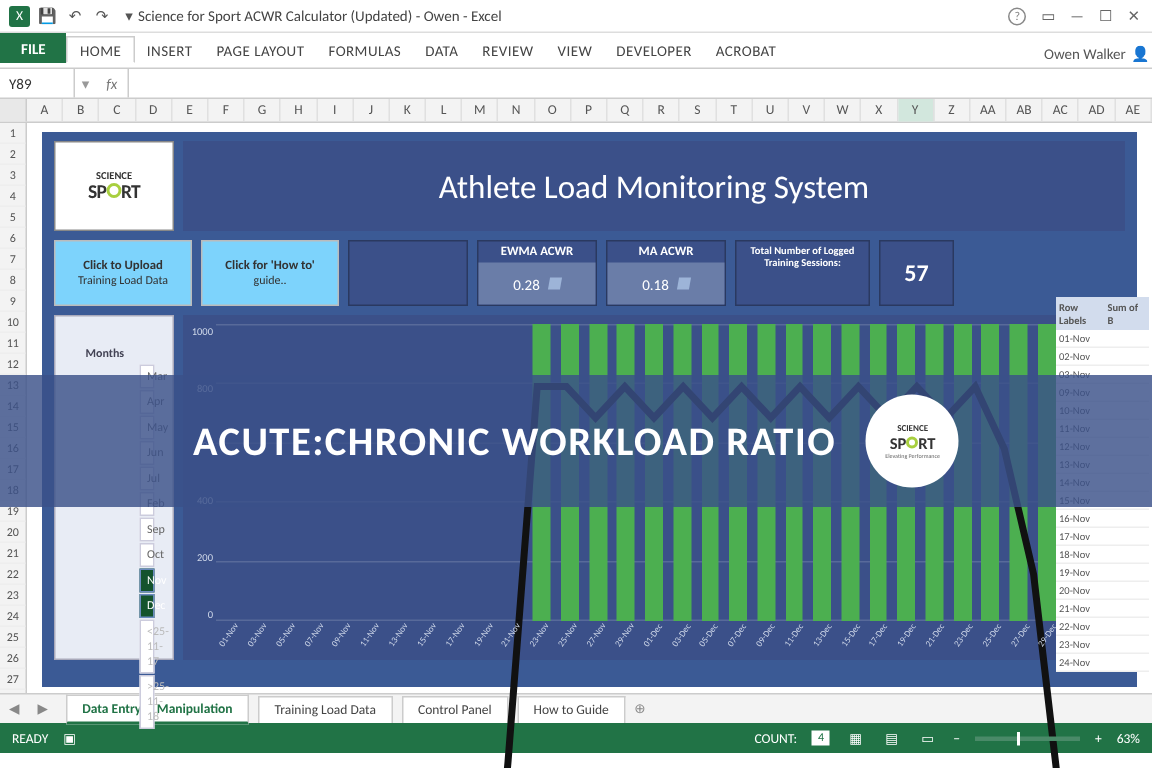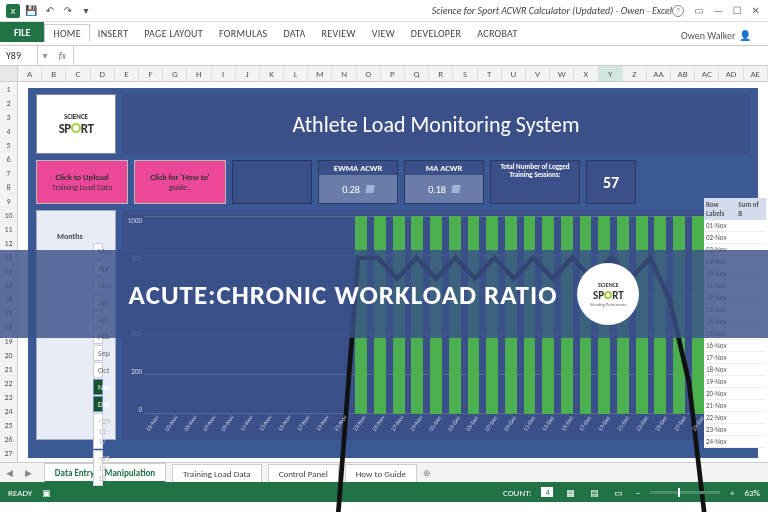--- a/index.html
+++ b/index.html
@@ -1,50 +1,50 @@
 <!DOCTYPE html>
 <html><head>
 <meta charset="utf-8">
 <style>
   * { box-sizing: border-box; margin: 0; padding: 0; font-family: "Segoe UI", Calibri, sans-serif; }
   html, body { width: 768px; height: 512px; overflow: hidden; background: #fff; }
   .titlebar { height: 22px; background: #fff; display: flex; align-items: center; font-size: 10px; color: #666; border-bottom: 1px solid #ddd; }
   .titlebar .qat { display: flex; gap: 6px; padding-left: 6px; align-items: center; }
   .qat-icon { width: 14px; height: 14px; background: #217346; border-radius: 2px; display:flex; align-items:center; justify-content:center; color:#fff; font-size:9px;}
   .qat-btn { width:12px; height:12px; display:flex; align-items:center; justify-content:center; color:#555;}
-  .titlebar .title-center { flex: 1; text-align: right; color: #444; font-style: italic; }
+  .titlebar .title-center { flex: 1; text-align: left; color: #444; }
   .titlebar .right-icons { display:flex; gap:10px; padding-right:8px; align-items:center;}
   .help-icon{ width:12px;height:12px;border:1px solid #888;border-radius:50%;display:flex;align-items:center;justify-content:center;font-size:8px;color:#888;}
   .ribbon-tabs { height: 20px; display: flex; align-items: flex-end; font-size: 10px; }
   .file-tab { height: 20px; padding: 0 14px; background: #217346; color: #fff; display: flex; align-items: center; font-weight: 600; }
   .rtab { padding: 0 8px; height: 18px; display: flex; align-items: center; color: #444; text-transform: uppercase; letter-spacing: .3px; cursor:pointer;}
   .rtab.active { border: 1px solid #ccc; border-bottom: 1px solid #fff; background:#fff;}
-  .ribbon-user { margin-left:auto; padding-right:16px; display:flex; align-items:center; gap:4px; font-size:10px; color:#555;}
+  .ribbon-user { margin-left:auto; padding-right:1px; display:flex; align-items:center; gap:4px; font-size:10px; color:#555;}
   .ribbon-collapse{ height:4px; border-bottom:1px solid #ccc;}
   .namebox-row { height: 20px; display: flex; align-items: center; border-bottom: 1px solid #ccc; font-size: 10px; background:#fff;}
-  .namebox { width: 38px; padding-left:6px; border-right:1px solid #ccc; height:100%; display:flex; align-items:center; color:#333;}
+  .namebox { width: 50px; padding-left:6px; border-right:1px solid #ccc; height:100%; display:flex; align-items:center; color:#333;}
   .fx { width:22px; display:flex; align-items:center; justify-content:center; font-style:italic; color:#777; border-right:1px solid #ccc; height:100%;}
   .col-headers { height:16px; display:flex; border-bottom:1px solid #ccc; font-size:9px; color:#555; background:#f3f3f3;}
   .rowhead-blank{ width:18px; border-right:1px solid #ccc; background:#e8e8e8;}
   .colh { flex:1; text-align:center; border-right:1px solid #e0e0e0; line-height:16px;}
   .colh.active { background:#d2e7dd;}
   .workspace { position:relative; height:380px; display:flex; }
   .rownums { width:18px; background:#f3f3f3; border-right:1px solid #ccc; font-size:8px; color:#555; text-align:center;}
   .rownums div{ height:14px; line-height:14px; border-bottom:1px solid #eee;}
   .sheet-body { flex:1; position:relative; background:#fff; }
   .dashboard { position:absolute; left:10px; top:6px; right:10px; bottom:4px; background:#3b5a95; padding:6px 8px 4px 8px;}
   .dash-head { display:flex; gap:6px; height:60px;}
   .logo-box{ width:80px; background:#fff; border:1px solid #888; display:flex; align-items:center; justify-content:center; flex-direction:column;}
   .logo-science{ font-size:7px; color:#333; font-weight:700;}
   .logo-sport{ font-size:13px; font-weight:800; color:#333; letter-spacing:-0.5px;}
   .logo-ring{ display:inline-block; width:10px;height:10px;border:2px solid #a8cf3f;border-radius:50%;}
   .title-panel{ flex:1; background:#3b5089; display:flex; align-items:center; justify-content:center;}
   .title-panel span{ color:#fff; font-size:22px; font-weight:400;}
   .metrics-row{ display:flex; gap:6px; margin-top:6px; height:44px;}
-  .mbtn{ background:#ec4899; border:1px solid #bbb; width:92px; display:flex; flex-direction:column; align-items:center; justify-content:center; font-size:8px; color:#333; text-align:center; padding:2px;}
+  .mbtn{ background:#7dd3fc; border:1px solid #bbb; width:92px; display:flex; flex-direction:column; align-items:center; justify-content:center; font-size:8px; color:#333; text-align:center; padding:2px;}
   .mbtn .top{ font-weight:700; font-size:8.5px;}
   .metric-card{ background:#3b5089; color:#fff; display:flex; flex-direction:column; font-size:8px; border:1px solid #2a3960;}
   .mc-head{ padding:2px 6px; font-weight:700; text-align:center; font-size:8.5px;}
   .mc-val{ background:#6a7da8; flex:1; display:flex; align-items:center; justify-content:center; gap:6px; font-size:10px;}
   .metric-date{ width:80px;}
   .metric-small{ width:80px;}
   .metric-total{ width:90px;}
   .metric-count{ width:50px; display:flex; align-items:center; justify-content:center; color:#fff; font-size:16px; font-weight:600;}
   .flag{ width:8px;height:8px; background:#9db4d8; transform:skewX(-10deg);}
   .chart-wrap{ margin-top:6px; display:flex; gap:6px; height:230px;}

